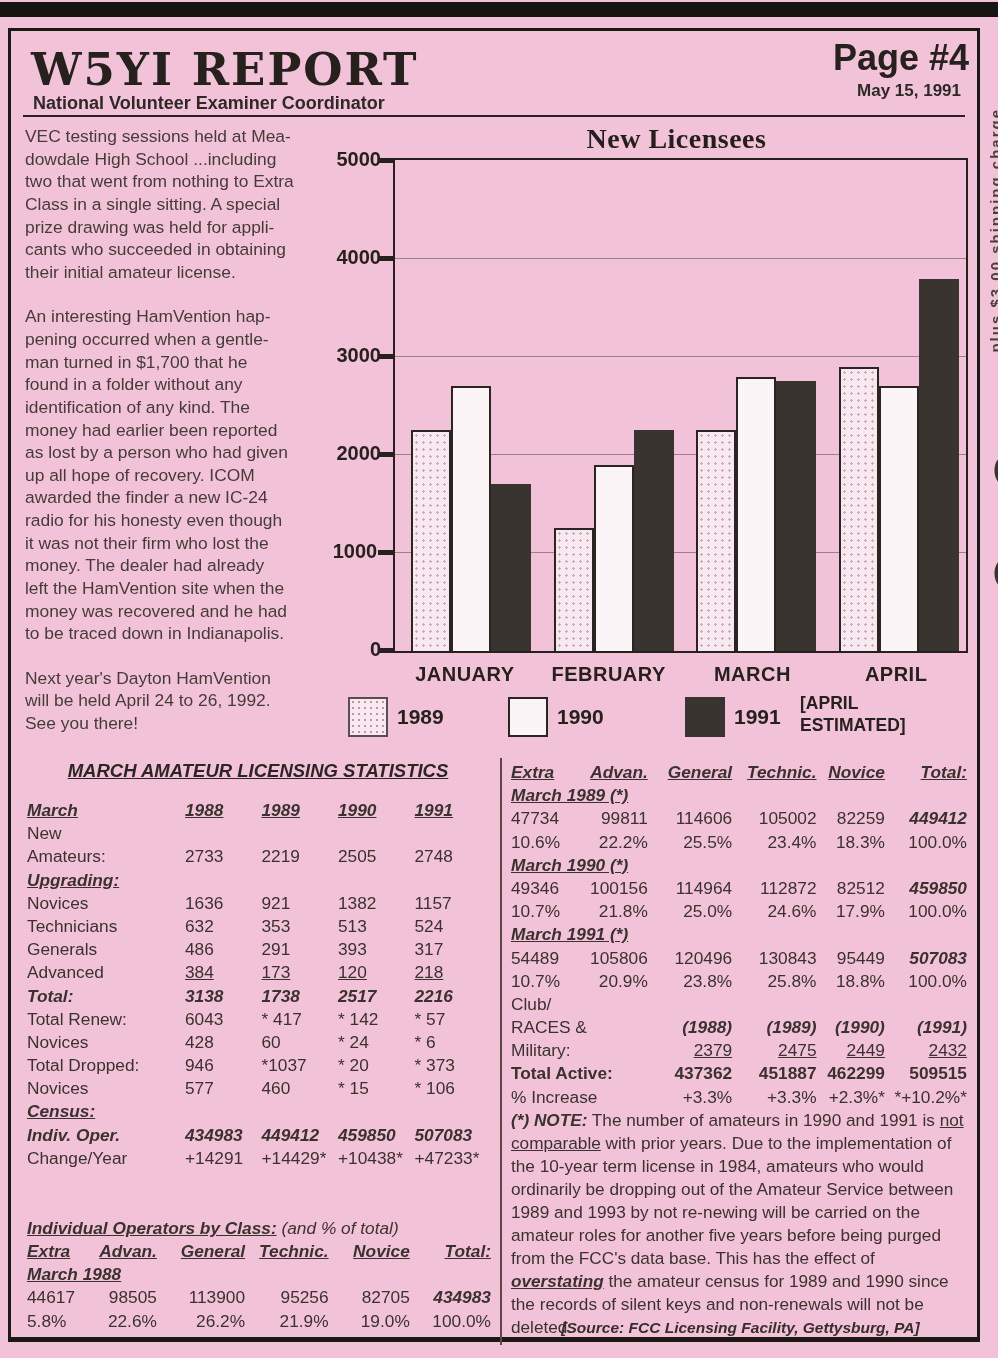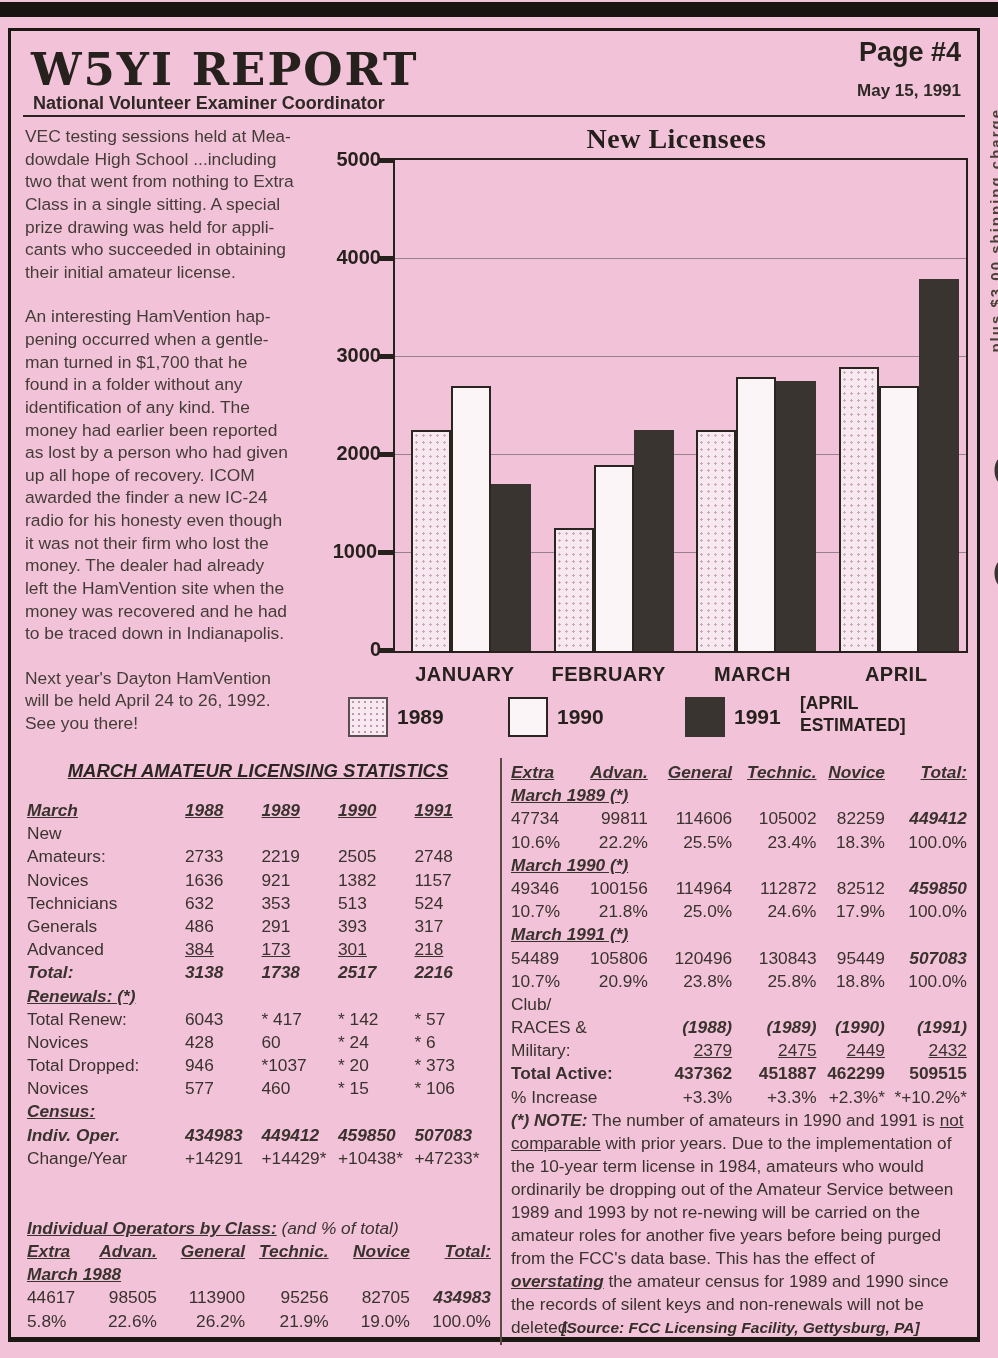--- a/index.html
+++ b/index.html
@@ -12,21 +12,21 @@
   .sheet{
     position:absolute;left:8px;top:28px;width:972px;height:1314px;
     border:3px solid #1c1814;border-bottom-width:5px;box-sizing:border-box;
   }
   .masthead-title{
     position:absolute;left:20px;top:12px;
     font-family:"DejaVu Serif", serif;font-weight:700;font-size:45px;
     letter-spacing:2px;color:#27211e;
   }
   .masthead-sub{position:absolute;left:22px;top:62px;font-size:18px;font-weight:700;color:#2f2926;}
-  .page-num{position:absolute;right:16px;top:6px;font-size:27px;font-weight:700;color:#27211e;text-align:right;}
+  .page-num{position:absolute;right:8px;top:6px;font-size:36px;font-weight:700;color:#27211e;text-align:right;}
   .issue-date{position:absolute;right:16px;top:50px;font-size:17px;font-weight:700;color:#2f2926;text-align:right;}
   .head-rule{position:absolute;left:12px;right:12px;top:84px;height:2px;background:#2a231f;}
 
   .article{position:absolute;left:14px;top:94px;width:314px;font-size:17.4px;line-height:1.3;color:#453c38;}
   .article p{margin:0 0 22px 0;white-space:pre-line;}
 
   .chart-title{
     position:absolute;left:374px;top:92px;width:583px;text-align:center;
     font-family:"Liberation Serif", serif;font-weight:700;font-size:28px;color:#241f1c;
     letter-spacing:0.5px;
@@ -221,20 +221,23 @@
         <span class="num"></span>
         <span class="num"></span>
       </div>
       <div class="trow plain">
         <span class="lbl">Amateurs:</span>
         <span class="num">2733</span>
         <span class="num">2219</span>
         <span class="num">2505</span>
         <span class="num">2748</span>
       </div>
+      <div class="trow sec">
+        <span class="lbl" style="grid-column: 1 / span 5;">Upgrading:</span>
+      </div>
       <div class="trow plain">
         <span class="lbl">Novices</span>
         <span class="num">1636</span>
         <span class="num">921</span>
         <span class="num">1382</span>
         <span class="num">1157</span>
       </div>
       <div class="trow plain">
         <span class="lbl">Technicians</span>
         <span class="num">632</span>
@@ -246,32 +249,29 @@
         <span class="lbl">Generals</span>
         <span class="num">486</span>
         <span class="num">291</span>
         <span class="num">393</span>
         <span class="num">317</span>
       </div>
       <div class="trow uval">
         <span class="lbl">Advanced</span>
         <span class="num">384</span>
         <span class="num">173</span>
-        <span class="num">301</span>
+        <span class="num">120</span>
         <span class="num">218</span>
       </div>
       <div class="trow tot">
         <span class="lbl">Total:</span>
         <span class="num">3138</span>
         <span class="num">1738</span>
         <span class="num">2517</span>
         <span class="num">2216</span>
-      </div>
-      <div class="trow sec">
-        <span class="lbl" style="grid-column: 1 / span 5;">Renewals: (*)</span>
       </div>
       <div class="trow plain">
         <span class="lbl">Total Renew:</span>
         <span class="num">6043</span>
         <span class="num">* 417</span>
         <span class="num">* 142</span>
         <span class="num">* 57</span>
       </div>
       <div class="trow plain">
         <span class="lbl">Novices</span>

